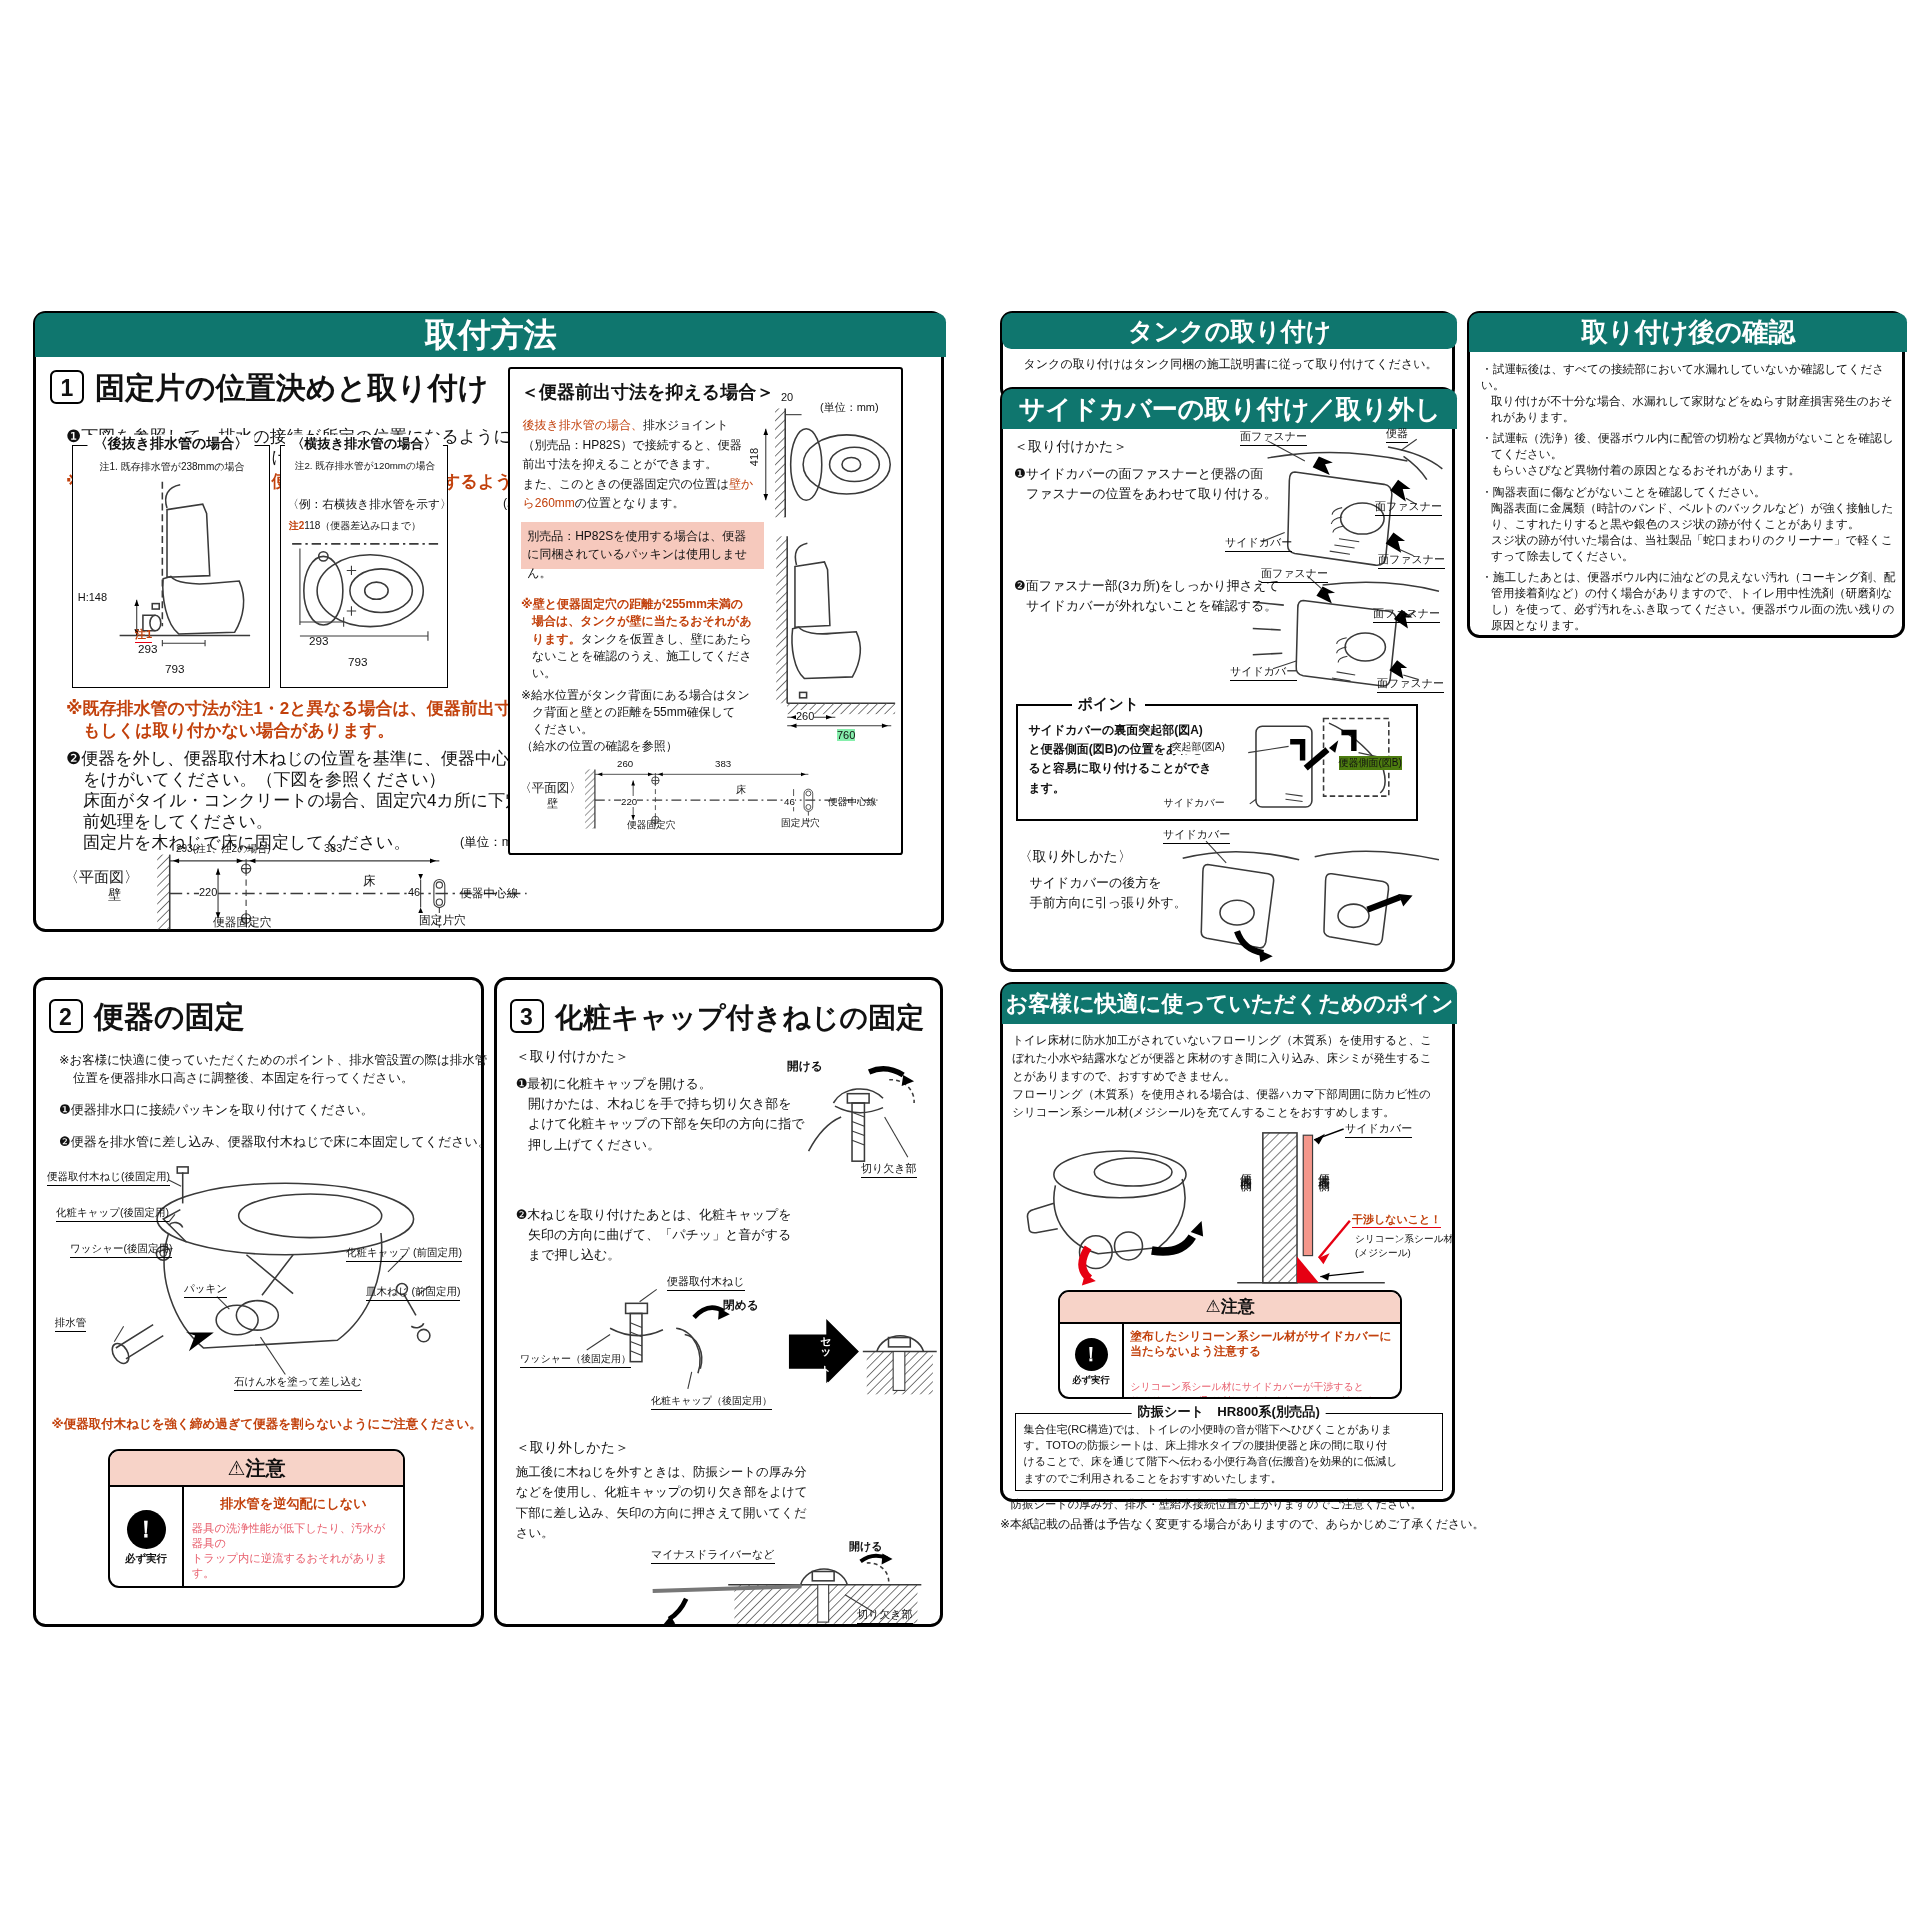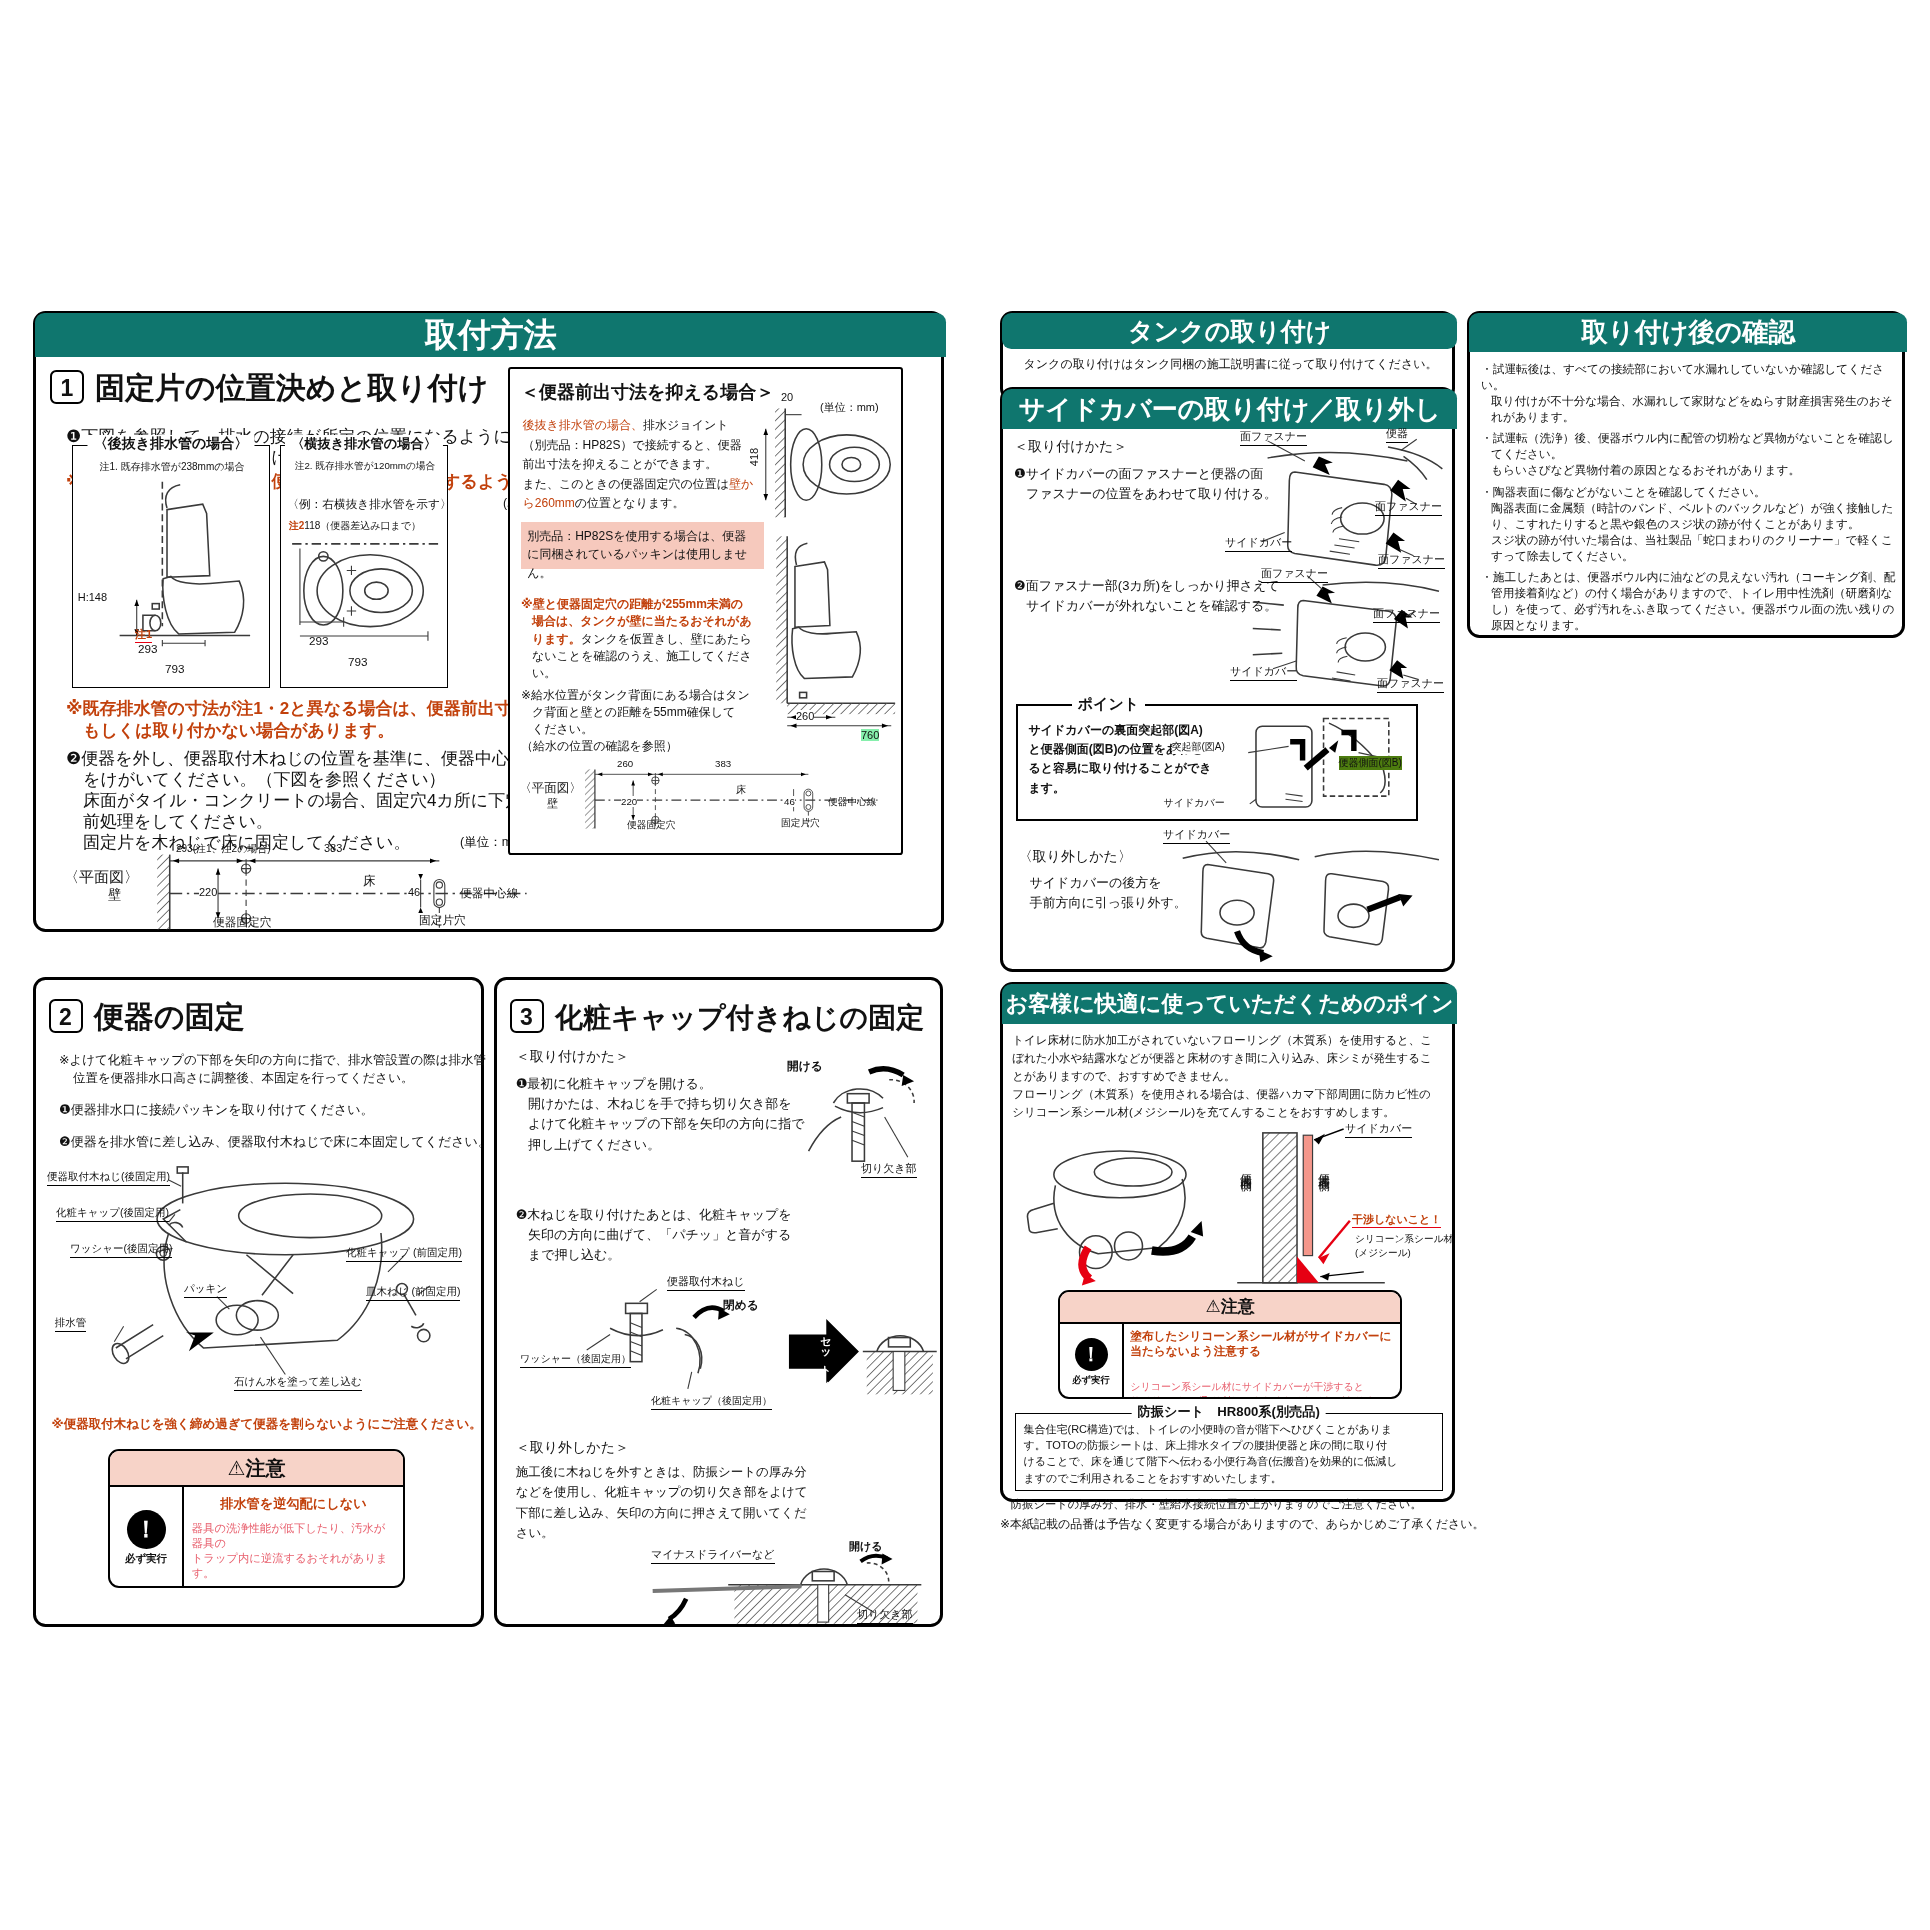--- a/index.html
+++ b/index.html
@@ -182,21 +182,21 @@
       <path class="st" d="M33,124 l8,-2 c5,7 24,10 42,8 l32,-2 c9,19 5,40 -5,58 l-62,2 c-13,-11 -18,-40 -15,-64 z"></path>
       <line class="st" x1="26" y1="220" x2="165" y2="220"></line>
       <rect x="26" y="220" width="139" height="14" fill="url(#ph3)"></rect>
       <rect class="st" x="42" y="206" width="9" height="7"></rect>
       <line class="stt" x1="26" y1="238" x2="88" y2="238"></line>
       <path class="blk" d="M30,238 l8,-3 v6 z M84,238 l-8,-3 v6 z"></path>
       <line class="stt" x1="26" y1="249" x2="160" y2="249"></line>
       <path class="blk" d="M30,249 l8,-3 v6 z M156,249 l-8,-3 v6 z"></path>
     </svg>
     <div class="t" style="left:286px;top:341px;font-size:11px;background:#fff;">260</div>
-    <div class="t" style="left:327px;top:360px;font-size:11px;background:#86efac;margin-left:24px;">760</div>
+    <div class="t" style="left:327px;top:360px;font-size:11px;background:#86efac;">760</div>
 
     <div class="t red" style="left:11px;top:227px;font-size:12px;font-weight:bold;">※壁と便器固定穴の距離が255mm未満の</div>
     <div class="t red" style="left:22px;top:244px;font-size:12px;font-weight:bold;">場合は、タンクが壁に当たるおそれがあ</div>
     <div class="t" style="left:22px;top:262px;font-size:12px;"><span class="red" style="font-weight:bold;">ります。</span><span>タンクを仮置きし、壁にあたら</span></div>
     <div class="t" style="left:22px;top:279px;font-size:12px;">ないことを確認のうえ、施工してくださ</div>
     <div class="t" style="left:22px;top:296px;font-size:12px;">い。</div>
     <div class="t" style="left:11px;top:318px;font-size:12px;">※給水位置がタンク背面にある場合はタン</div>
     <div class="t" style="left:22px;top:335px;font-size:12px;">ク背面と壁との距離を55mm確保して</div>
     <div class="t" style="left:22px;top:352px;font-size:12px;">ください。</div>
     <div class="t" style="left:11px;top:369px;font-size:12px;">（給水の位置の確認を参照）</div>
@@ -235,21 +235,21 @@
     <div class="t" style="left:274px;top:427px;font-size:9.7px;background:#fff;">46</div>
     <div class="t" style="left:318px;top:427px;font-size:9.7px;">便器中心線</div>
     <div class="t" style="left:117px;top:450px;font-size:9.7px;">便器固定穴</div>
     <div class="t" style="left:271px;top:448px;font-size:9.7px;">固定片穴</div>
   </div>
 </section>
 
 <section class="box" style="left:33px;top:977px;width:451px;height:650px;">
   <div class="numbox" style="left:12.5px;top:18.7px;width:34px;height:34px;font-size:23px;line-height:33px;">2</div>
   <div class="ttl" style="left:58px;top:17px;font-size:30px;">便器の固定</div>
-  <div class="t" style="left:23px;top:72px;font-size:12.5px;">※よけて化粧キャップの下部を矢印の方向に指で、排水管設置の際は排水管</div>
+  <div class="t" style="left:23px;top:72px;font-size:12.5px;">※お客様に快適に使っていただくためのポイント、排水管設置の際は排水管</div>
   <div class="t" style="left:37px;top:90px;font-size:12.5px;">位置を便器排水口高さに調整後、本固定を行ってください。</div>
   <div class="t" style="left:23px;top:121px;font-size:13px;">❶便器排水口に接続パッキンを取り付けてください。</div>
   <div class="t" style="left:23px;top:153px;font-size:13px;">❷便器を排水管に差し込み、便器取付木ねじで床に本固定してください。</div>
 
   <svg style="left:15.6px;top:183px;" width="420" height="241" viewBox="0 0 540 310">
     <ellipse class="st" cx="300" cy="72" rx="165" ry="46"></ellipse>
     <ellipse class="st" cx="332" cy="68" rx="92" ry="28"></ellipse>
     <path class="st" d="M150,90 c-18,55 8,118 45,148 l172,-10 c40,-30 62,-82 56,-138"></path>
     <path class="st" d="M165,60 l-22,12 30,30"></path>
     <path class="st" d="M250,118 l60,50 M310,118 l-40,52"></path>

